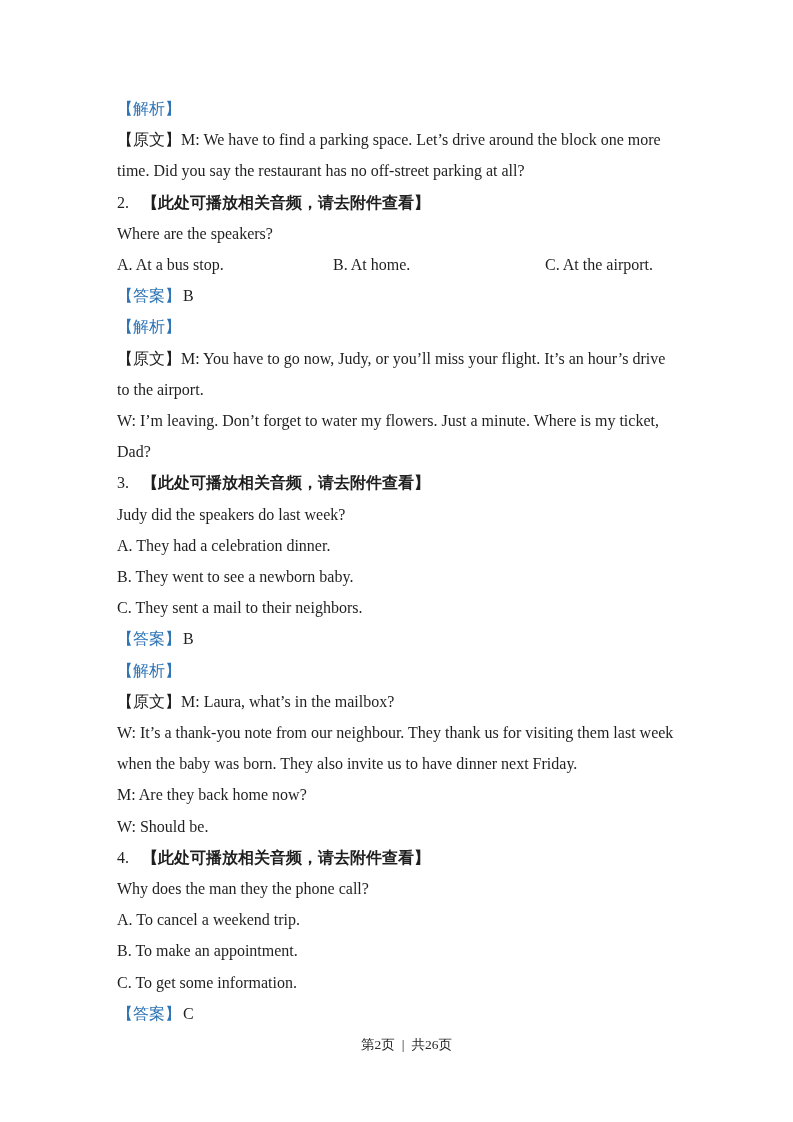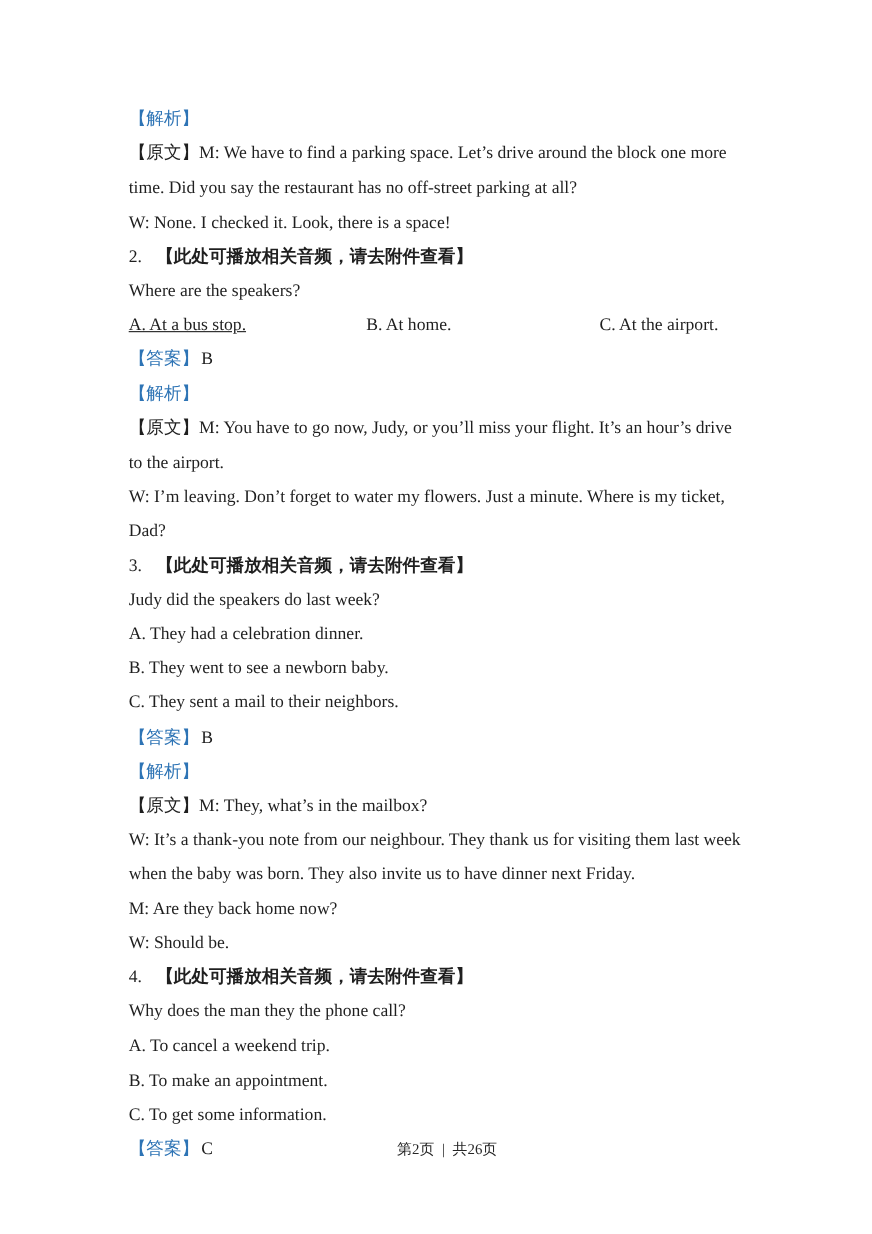--- a/index.html
+++ b/index.html
@@ -26,57 +26,56 @@
   .line{
     margin:0;
     line-height:31.2px;
     text-align:left;
   }
   .blue{color:var(--accent);}
   .qnum{display:inline-block;min-width:25px;}
   .audio-notice{font-weight:700;text-align:center;}
   .answer-value{margin-left:2px;}
   .options-row .opt{display:inline-block;vertical-align:top;}
-  .opt-0{width:216px;text-decoration:underline;}
+  .opt-0{width:216px;}
   .opt-1{width:212px;}
   .opt-2{width:auto;}
   .footer{
     position:absolute;
     top:1036px;left:0;right:0;
     text-align:center;
     font-size:13.5px;
     color:var(--footer);
     line-height:18px;
     margin-left:20px;
   }
   .footer .sep{margin:0 7px;}
 </style>
 </head>
 <body>
 
 <div class="page">
   <div class="content" id="content">
       <p class="line blue">【解析】</p>
       <p class="line"><span>【原文】</span><span>M: We have to find a parking space. Let’s drive around the block one more time. Did you say the restaurant has no off-street parking at all?</span></p>
-      <p class="line"><span>W: None. I checked it. Look, there is a space!</span></p>
       <p class="line"><span class="qnum">2.</span><span class="audio-notice">【此处可播放相关音频，请去附件查看】</span></p>
       <p class="line">Where are the speakers?</p>
       <p class="line options-row"><span class="opt opt-0">A. At a bus stop.</span><span class="opt opt-1">B. At home.</span><span class="opt opt-2">C. At the airport.</span></p>
       <p class="line"><span class="blue">【答案】</span><span class="answer-value">B</span></p>
       <p class="line blue">【解析】</p>
       <p class="line"><span>【原文】</span><span>M: You have to go now, Judy, or you’ll miss your flight. It’s an hour’s drive to the airport.</span></p>
       <p class="line"><span>W: I’m leaving. Don’t forget to water my flowers. Just a minute. Where is my ticket, Dad?</span></p>
       <p class="line"><span class="qnum">3.</span><span class="audio-notice">【此处可播放相关音频，请去附件查看】</span></p>
       <p class="line">Judy did the speakers do last week?</p>
       <p class="line">A. They had a celebration dinner.</p>
       <p class="line">B. They went to see a newborn baby.</p>
       <p class="line">C. They sent a mail to their neighbors.</p>
       <p class="line"><span class="blue">【答案】</span><span class="answer-value">B</span></p>
       <p class="line blue">【解析】</p>
-      <p class="line"><span>【原文】</span><span>M: They, what’s in the mailbox?</span></p>
+      <p class="line"><span>【原文】</span><span>M: Laura, what’s in the mailbox?</span></p>
       <p class="line"><span>W: It’s a thank-you note from our neighbour. They thank us for visiting them last week when the baby was born. They also invite us to have dinner next Friday.</span></p>
       <p class="line"><span>M: Are they back home now?</span></p>
       <p class="line"><span>W: Should be.</span></p>
       <p class="line"><span class="qnum">4.</span><span class="audio-notice">【此处可播放相关音频，请去附件查看】</span></p>
       <p class="line">Why does the man they the phone call?</p>
       <p class="line">A. To cancel a weekend trip.</p>
       <p class="line">B. To make an appointment.</p>
       <p class="line">C. To get some information.</p>
       <p class="line"><span class="blue">【答案】</span><span class="answer-value">C</span></p>
     </div>

